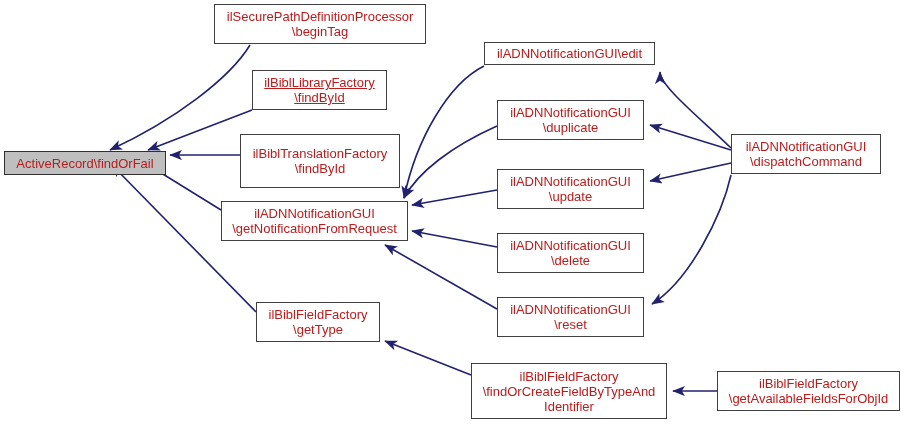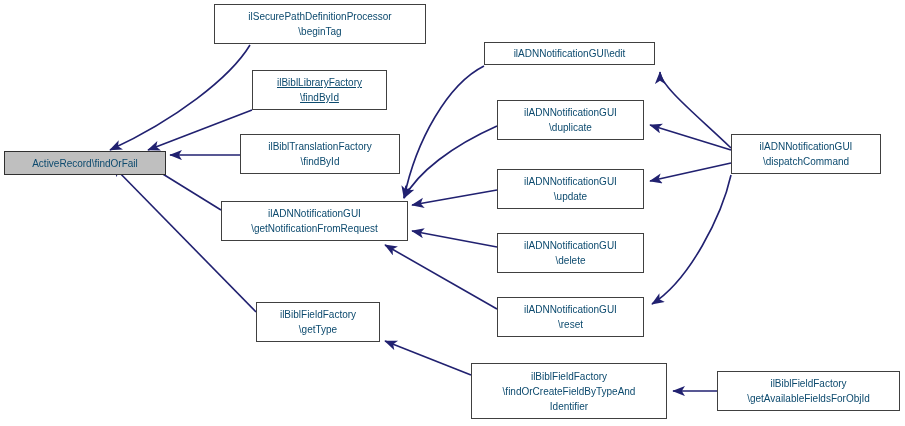--- a/index.html
+++ b/index.html
@@ -21,22 +21,22 @@
     top: 0;
     width: 905px;
     height: 426px;
     pointer-events: none;
   }
   .node {
     position: absolute;
     box-sizing: border-box;
     border: 1px solid #404040;
     background: #ffffff;
-    color: #0c4a6e;
-    font-size: 10px;
+    color: #b91c1c;
+    font-size: 13px;
     line-height: 15px;
     text-align: center;
     display: flex;
     align-items: center;
     justify-content: center;
     white-space: pre-line;
     z-index: 2;
   }
   .node.highlight {
     background: #bfbfbf;
@@ -76,21 +76,21 @@
         <path d="M 471,375 L 385,341" fill="none" stroke="#212170" stroke-width="1.6" marker-end="url(#arrowhead)"></path>
         <path d="M 717,391 L 673,391" fill="none" stroke="#212170" stroke-width="1.6" marker-end="url(#arrowhead)"></path>
       </g>
   </svg>
   <div id="nodes">
       <div class="node highlight" style="left: 4px; top: 151px; width: 162px; height: 24px;"><span class="node-label">ActiveRecord\findOrFail</span></div>
       <div class="node" style="left: 214px; top: 4px; width: 212px; height: 40px;"><span class="node-label">ilSecurePathDefinitionProcessor
 \beginTag</span></div>
       <div class="node" style="left: 252px; top: 70px; width: 135px; height: 40px; text-decoration: underline;"><span class="node-label">ilBiblLibraryFactory
 \findById</span></div>
-      <div class="node" style="left: 240px; top: 134px; width: 160px; height: 40px;"><span class="node-label">ilBiblTranslationFactory
+      <div class="node" style="left: 240px; top: 134px; width: 160px; height: 54px;"><span class="node-label">ilBiblTranslationFactory
 \findById</span></div>
       <div class="node" style="left: 221px; top: 201px; width: 187px; height: 40px;"><span class="node-label">ilADNNotificationGUI
 \getNotificationFromRequest</span></div>
       <div class="node" style="left: 256px; top: 302px; width: 124px; height: 40px;"><span class="node-label">ilBiblFieldFactory
 \getType</span></div>
       <div class="node" style="left: 484px; top: 42px; width: 171px; height: 23px;"><span class="node-label">ilADNNotificationGUI\edit</span></div>
       <div class="node" style="left: 497px; top: 100px; width: 147px; height: 40px;"><span class="node-label">ilADNNotificationGUI
 \duplicate</span></div>
       <div class="node" style="left: 497px; top: 169px; width: 147px; height: 40px;"><span class="node-label">ilADNNotificationGUI
 \update</span></div>

